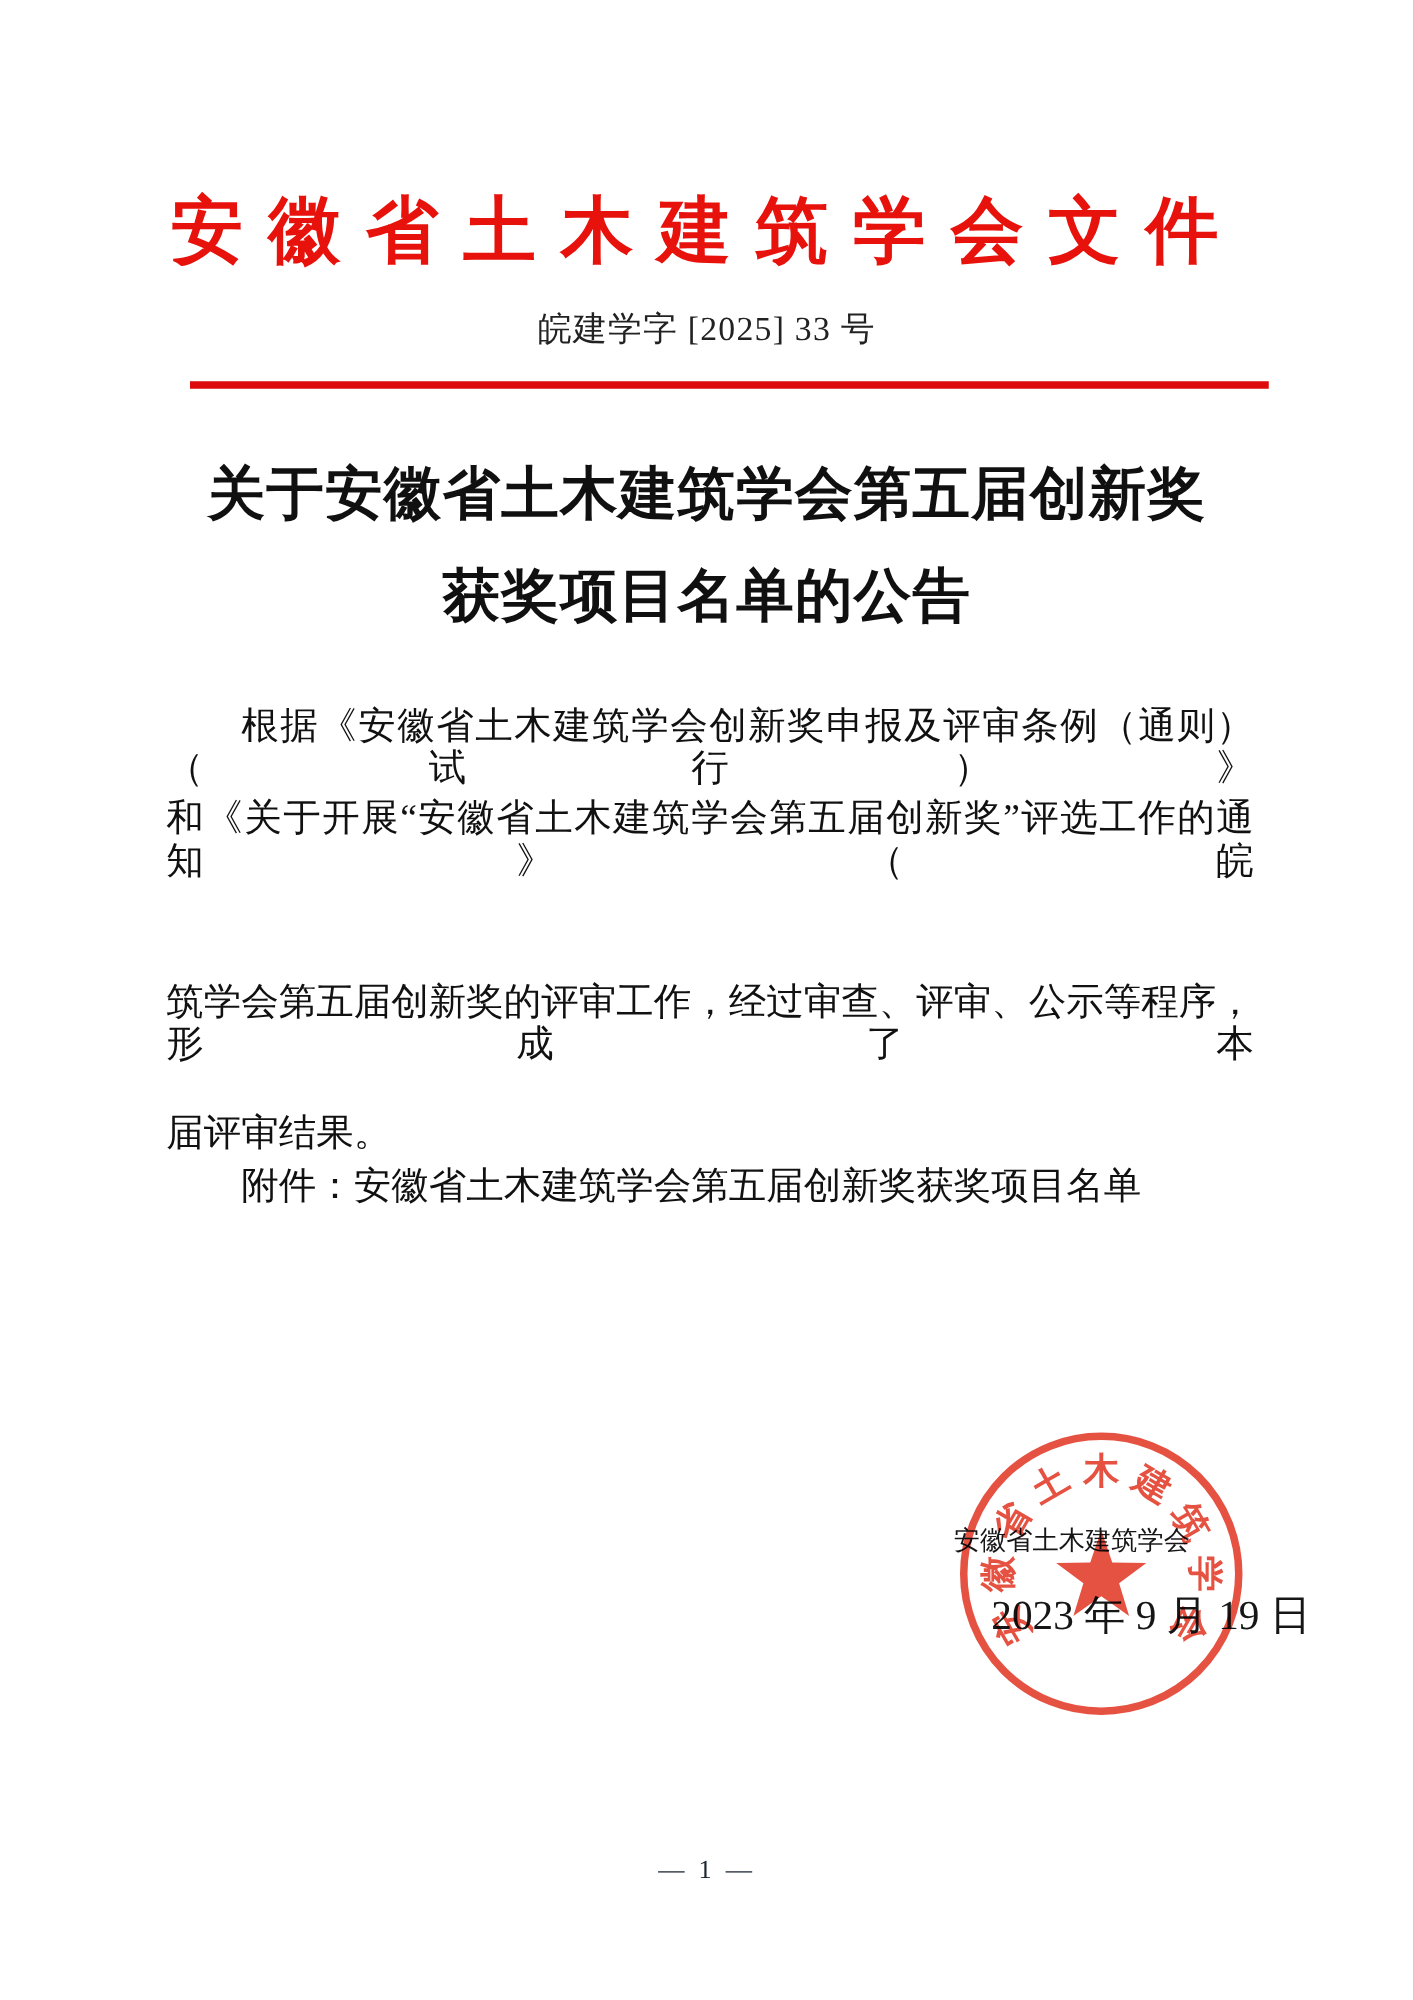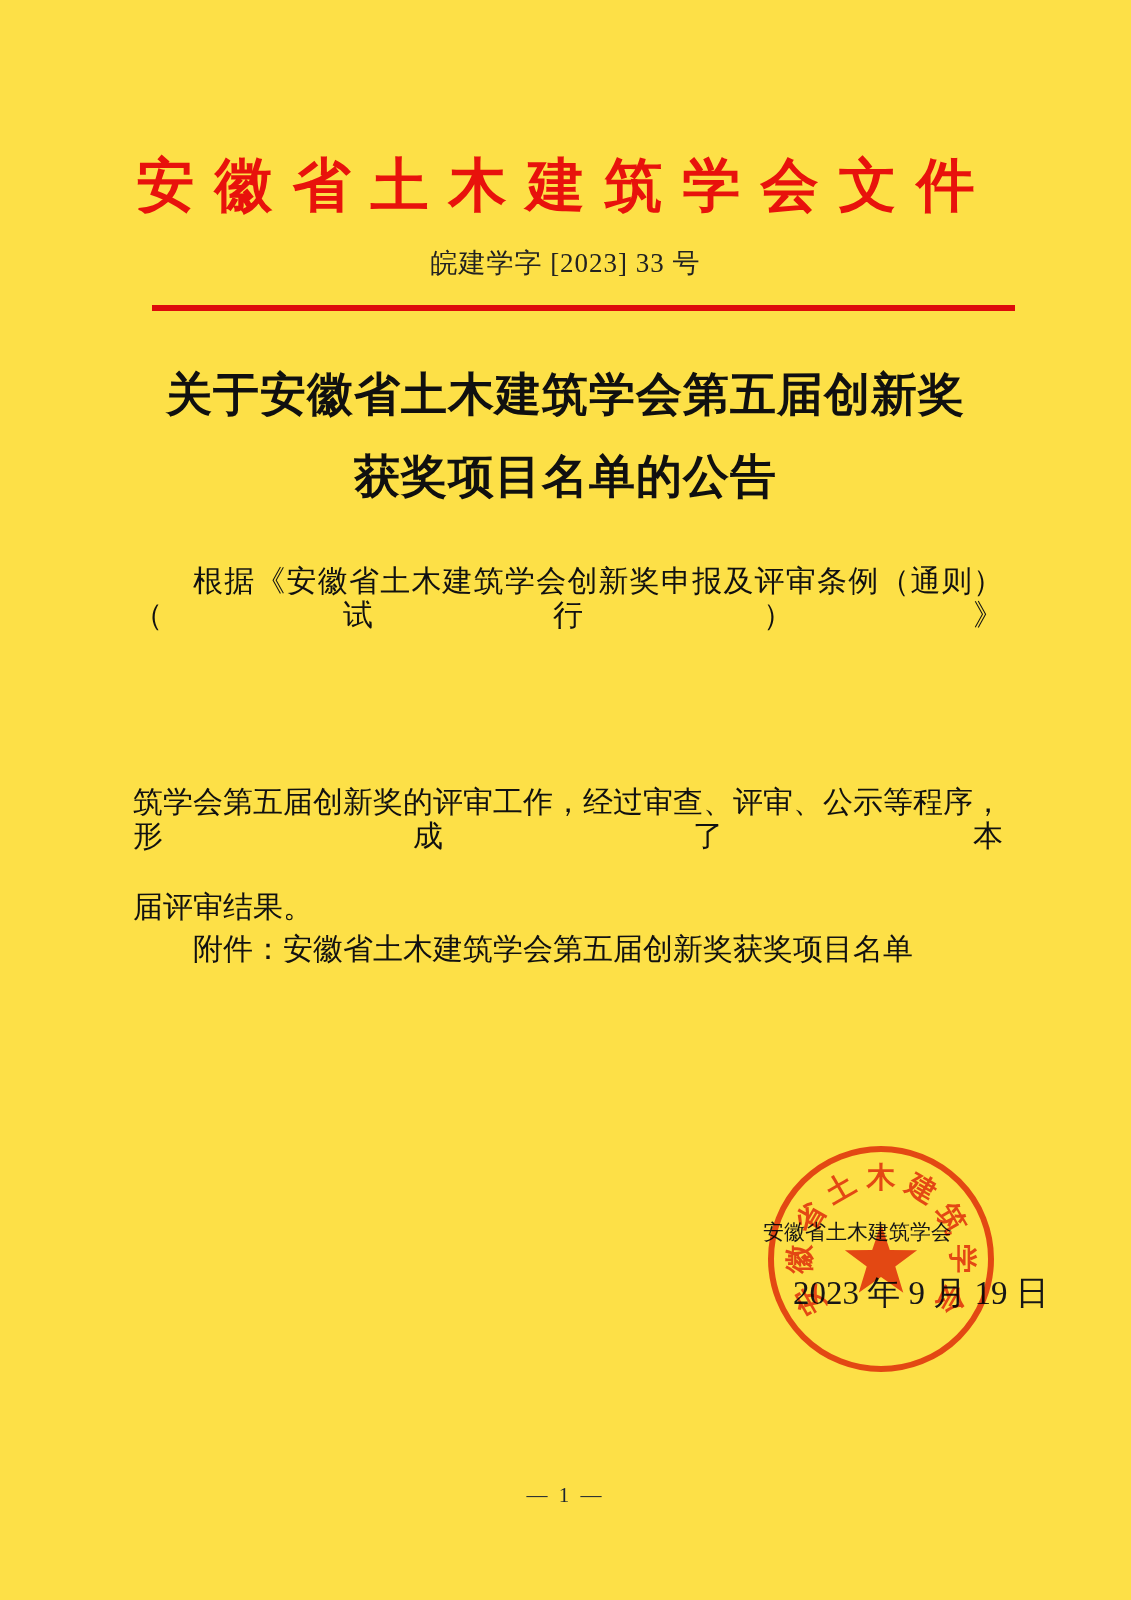--- a/index.html
+++ b/index.html
@@ -1,21 +1,21 @@
 <!DOCTYPE html>
 <html><head>
 <meta charset="utf-8">
 <style>
   html, body { margin: 0; padding: 0; background: #888; }
   .page {
     position: relative;
     width: 1131px;
     height: 1600px;
     margin: 0 auto;
-    background: #fde047;
+    background: #ffffff;
     overflow: hidden;
     font-family: "Liberation Serif", serif;
     color: #141414;
   }
 
   .header-title {
     position: absolute;
     top: 150px;
     left: 0;
     width: 100%;
@@ -138,28 +138,29 @@
     color: #1c2430;
   }
 </style>
 </head>
 <body>
 
 <div class="page">
 
   <div class="header-title">安徽省土木建筑学会文件</div>
 
-  <div class="doc-number">皖建学字 [2023] 33 号</div>
+  <div class="doc-number">皖建学字 [2025] 33 号</div>
 
   <div class="red-line"></div>
 
   <div class="doc-title line1">关于安徽省土木建筑学会第五届创新奖</div>
   <div class="doc-title line2">获奖项目名单的公告</div>
 
   <div class="body-line bl-1 justify indent">根据《安徽省土木建筑学会创新奖申报及评审条例（通则）（试行）》</div>
+  <div class="body-line bl-2 justify">和《关于开展“安徽省土木建筑学会第五届创新奖”评选工作的通知》（皖</div>
   <div class="body-line bl-4 justify">筑学会第五届创新奖的评审工作，经过审查、评审、公示等程序，形成了本</div>
   <div class="body-line bl-5">届评审结果。</div>
 
   <div class="body-line attachment-line indent">附件：安徽省土木建筑学会第五届创新奖获奖项目名单</div>
 
   <div class="signature">安徽省土木建筑学会</div>
   <div class="sign-date">2023 年 9 月 19 日</div>
 
   <svg class="seal" viewBox="0 0 236 236" xmlns="http://www.w3.org/2000/svg">
     <circle id="seal-ring" cx="118" cy="118" r="110" fill="none" stroke-width="6" stroke="#e23a28"></circle>

